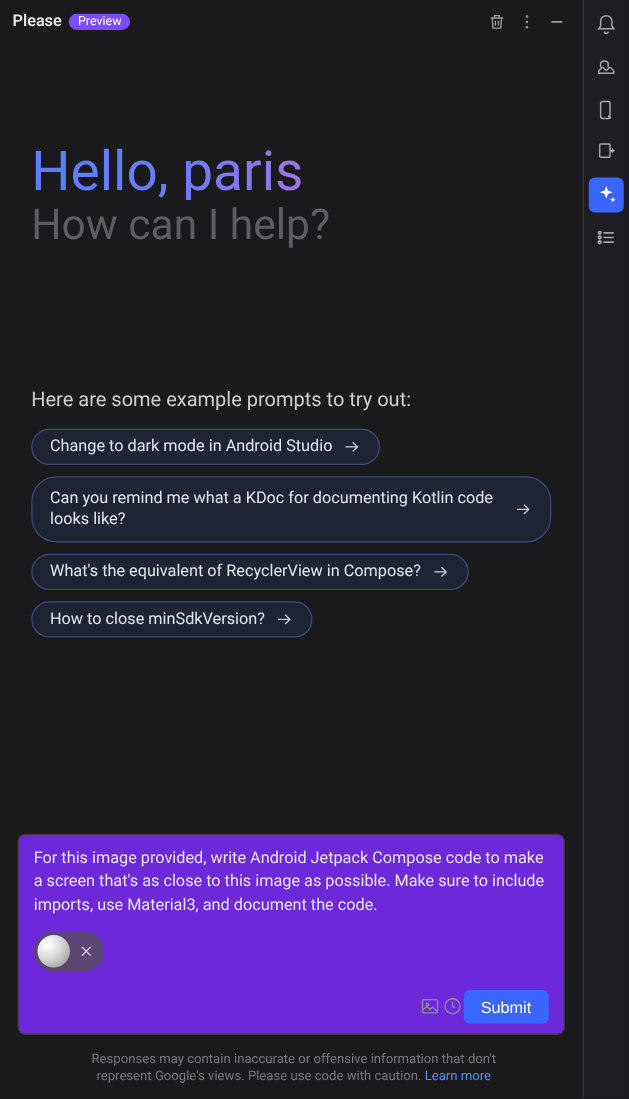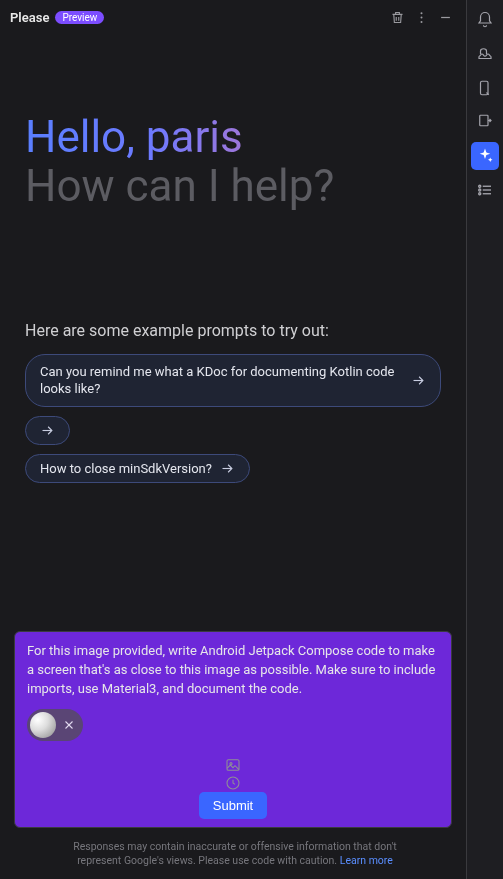--- a/index.html
+++ b/index.html
@@ -72,21 +72,21 @@
       font-size: 44px;
       font-weight: 400;
       line-height: 1.05;
       background: linear-gradient(90deg, #5a7fff 0%, #6d7aff 30%, #b874c5 65%, #e77a9c 100%);
       -webkit-background-clip: text;
       background-clip: text;
       -webkit-text-fill-color: transparent;
       color: transparent;
     }
     .subhead {
-      font-size: 44px;
+      font-size: 34px;
       font-weight: 400;
       color: #5c5c62;
       line-height: 1.1;
       margin-top: 2px;
     }
     .prompts-head {
       margin-top: 110px;
       font-size: 16px;
       color: #cfcfd2;
     }
@@ -161,23 +161,22 @@
       display: flex;
       align-items: center;
       justify-content: center;
       color: #e2d9ee;
       cursor: pointer;
     }
     .attach-close svg { width: 12px; height: 12px; }
     .composer-row {
       display: flex;
       align-items: center;
-      justify-content: space-between;
+      justify-content: flex-end;
       margin-top: 14px;
-      flex-direction: column;
     }
     .composer-ico {
       width: 18px;
       height: 18px;
       display: flex;
       align-items: center;
       justify-content: center;
       color: #8e8e96;
       cursor: pointer;
     }
@@ -256,30 +255,40 @@
     </div>
   </div>
 
   <div class="content">
     <div class="hello">Hello, paris</div>
     <div class="subhead">How can I help?</div>
 
     <div class="prompts-head">Here are some example prompts to try out:</div>
 
     <div class="chips">
+      <div class="chip">
+        <span class="chip-text">Change to dark mode in Android Studio</span>
+        <span class="chip-arrow">
+          <svg viewBox="0 0 24 24" fill="none" stroke="currentColor" stroke-width="1.8">
+              <line x1="4" y1="12" x2="19" y2="12"></line>
+              <polyline points="13 6 19 12 13 18"></polyline>
+            </svg>
+        </span>
+      </div>
       <div class="chip wide">
         <span class="chip-text">Can you remind me what a KDoc for documenting Kotlin code looks like?</span>
         <span class="chip-arrow">
           <svg viewBox="0 0 24 24" fill="none" stroke="currentColor" stroke-width="1.8">
               <line x1="4" y1="12" x2="19" y2="12"></line>
               <polyline points="13 6 19 12 13 18"></polyline>
             </svg>
         </span>
       </div>
       <div class="chip">
+        <span class="chip-text">What's the equivalent of RecyclerView in Compose?</span>
         <span class="chip-arrow">
           <svg viewBox="0 0 24 24" fill="none" stroke="currentColor" stroke-width="1.8">
               <line x1="4" y1="12" x2="19" y2="12"></line>
               <polyline points="13 6 19 12 13 18"></polyline>
             </svg>
         </span>
       </div>
       <div class="chip">
         <span class="chip-text">How to close minSdkVersion?</span>
         <span class="chip-arrow">

